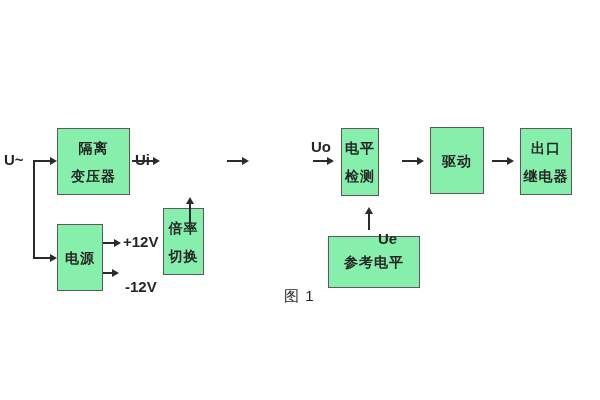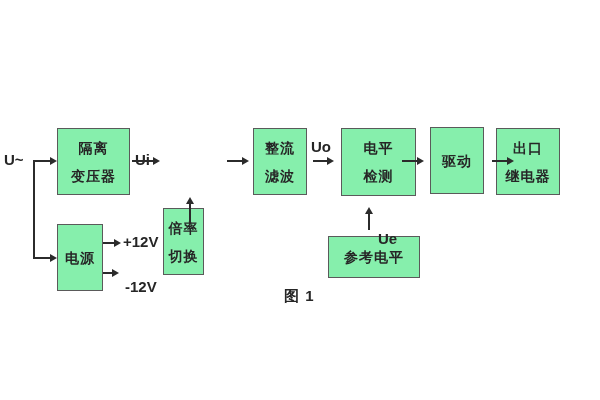--- a/index.html
+++ b/index.html
@@ -37,21 +37,21 @@
   }
   .lbl {
     position: absolute;
     font-size: 15px;
     font-weight: bold;
     color: #262626;
     line-height: 1;
     white-space: nowrap;
   }
   .lbl.cjk {
-    font-weight: 700;
+    font-weight: 400;
     letter-spacing: 1px;
   }
   .hline {
     position: absolute;
     height: 1.5px;
     background: #2b2b2b;
   }
   .vline {
     position: absolute;
     width: 1.5px;
@@ -76,49 +76,45 @@
 <body>
 
 <div class="canvas">
 
   <div class="box" style="left:57px;top:128px;width:73px;height:67px">
     <span class="bl">隔离</span>
     <span class="bl">变压器</span>
   </div>
 
 
-  <div class="box" style="left:253px;top:128px;width:54px;height:67px">
-    <span class="bl">整流</span>
-    <span class="bl">滤波</span>
-  </div>
 
-  <div class="box" style="left:341px;top:128px;width:75px;height:68px">
+  <div class="box" style="left:341px;top:128px;width:38px;height:68px">
     <span class="bl">电平</span>
     <span class="bl">检测</span>
   </div>
 
   <div class="box" style="left:430px;top:127px;width:54px;height:67px">
     <span class="bl">驱动</span>
   </div>
 
-  <div class="box" style="left:496px;top:128px;width:64px;height:67px">
+  <div class="box" style="left:520px;top:128px;width:52px;height:67px">
     <span class="bl">出口</span>
     <span class="bl">继电器</span>
   </div>
 
   <div class="box" style="left:57px;top:224px;width:46px;height:67px">
     <span class="bl">电源</span>
   </div>
 
   <div class="box" style="left:163px;top:208px;width:41px;height:67px">
     <span class="bl">倍率</span>
     <span class="bl">切换</span>
   </div>
 
-  <div class="box" style="left:328px;top:236px;width:92px;height:42px">
+  <div class="box" style="left:328px;top:236px;width:92px;height:52px">
     <span class="bl">参考电平</span>
   </div>
 
   <div class="lbl" style="left:4px;top:152px">U~</div>
   <div class="lbl" style="left:135px;top:152px">Ui</div>
   <div class="lbl" style="left:311px;top:139px">Uo</div>
   <div class="lbl" style="left:378px;top:231px">Ue</div>
   <div class="lbl" style="left:123px;top:234px">+12V</div>
   <div class="lbl" style="left:125px;top:279px">-12V</div>
   <div class="lbl cjk" style="left:284px;top:288px">图 1</div>

